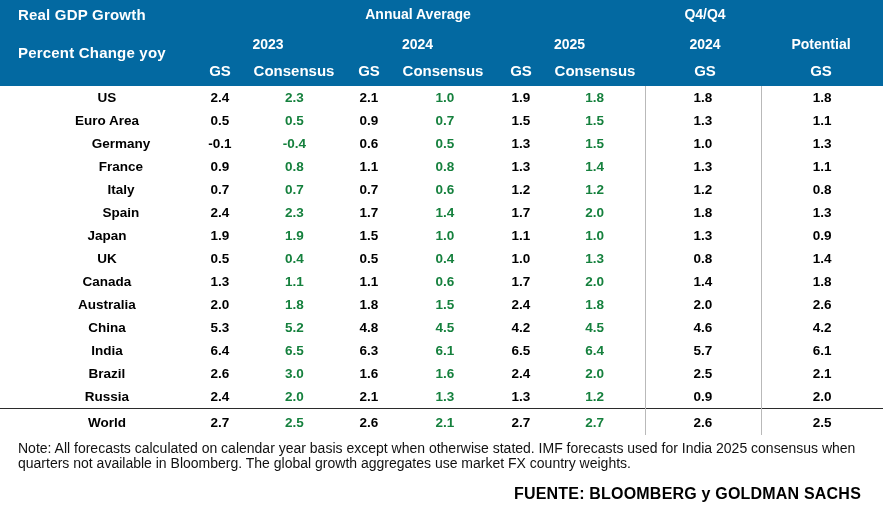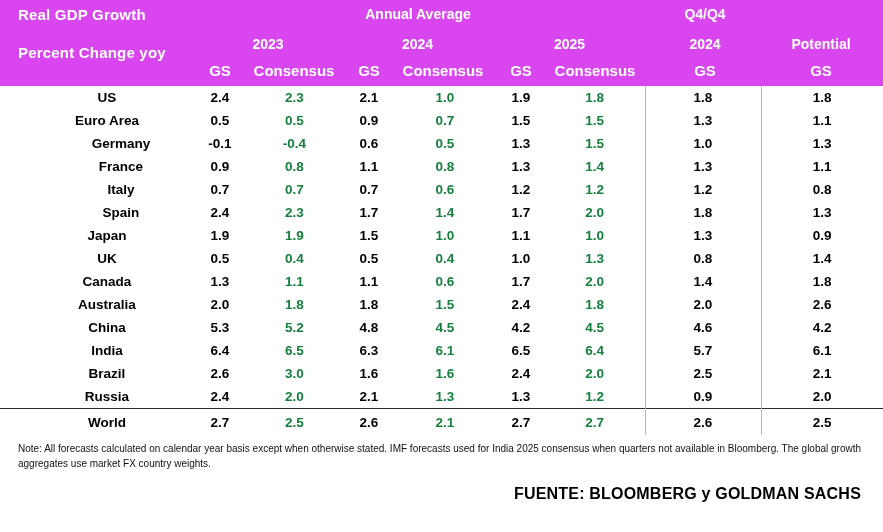--- a/index.html
+++ b/index.html
@@ -17,21 +17,21 @@
   }
   .sheet {
     width: 883px;
     height: 532px;
     position: relative;
     padding: 0;
   }
 
   
   .hdr {
-    background: #d946ef;
+    background: #0369a1;
     color: #ffffff;
     width: 883px;
     height: 86px;
     position: relative;
   }
   .hdr-title1 {
     position: absolute;
     left: 18px;
     top: 6px;
     font-size: 15px;
@@ -101,21 +101,21 @@
   .sep-left { border-left: 1px solid #b9b9b9; }
 
   .world-row td {
     border-top: 1px solid #2b2b2b;
     height: 27px;
     padding-top: 2px;
   }
 
   
   .note {
-    font-size: 10px;
+    font-size: 14px;
     line-height: 15px;
     color: #111;
     padding: 6px 18px 0 18px;
   }
   .source {
     font-size: 16px;
     font-weight: bold;
     text-align: right;
     padding: 14px 22px 0 0;
     letter-spacing: .2px;

